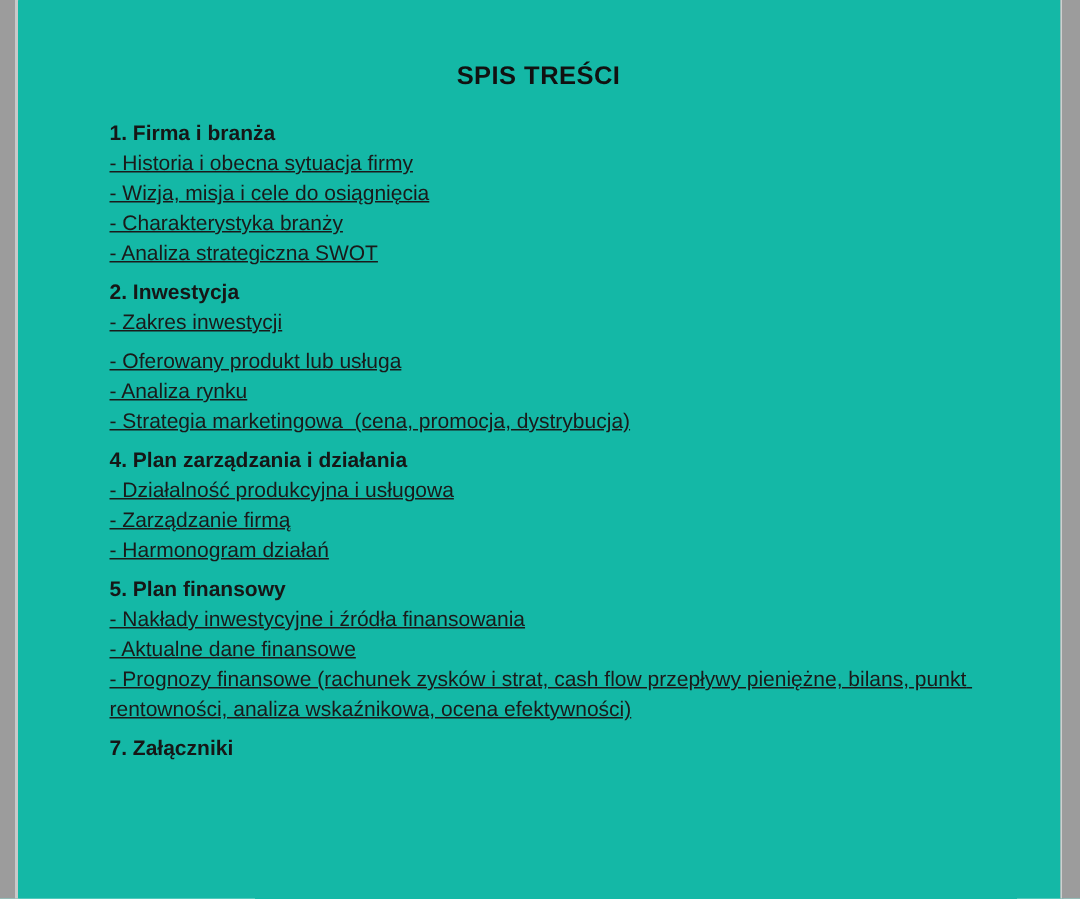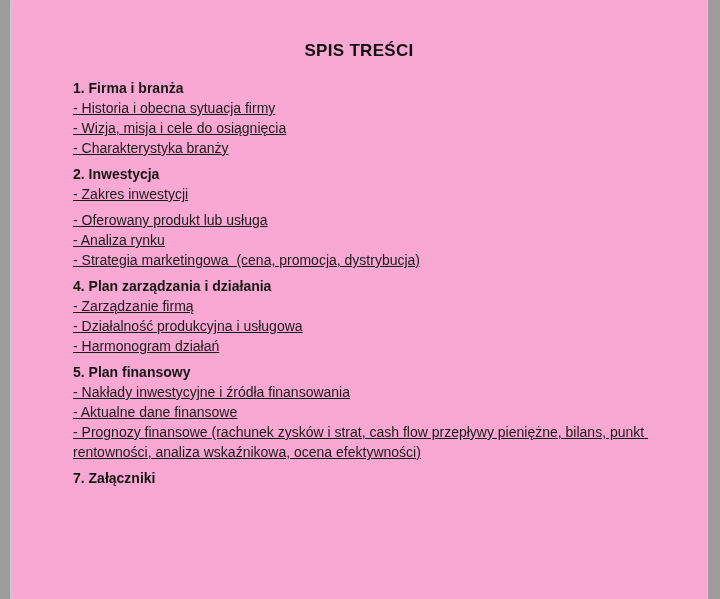--- a/index.html
+++ b/index.html
@@ -7,21 +7,21 @@
     width: 720px;
     height: 599px;
     background: #ffffff;
     font-family: "Liberation Sans", sans-serif;
     overflow: hidden;
     position: relative;
   }
   .page {
     position: absolute;
     inset: 0;
-    background: #f9a8d4;
+    background: #14b8a6;
     border-radius: 13px;
   }
   .edge {
     position: absolute;
     top: 0;
     bottom: 0;
   }
   .edge.left {
     left: 0;
     width: 10px;
@@ -73,34 +73,35 @@
   <div class="edge left"></div>
   <div class="edge right"></div>
   <div class="content">
     <h1 class="title">SPIS TREŚCI</h1>
     <div id="sections">
         <div class="section">
           <div class="heading">1. Firma i branża</div>
           <div class="item">- Historia i obecna sytuacja firmy</div>
           <div class="item">- Wizja, misja i cele do osiągnięcia</div>
           <div class="item">- Charakterystyka branży</div>
+          <div class="item">- Analiza strategiczna SWOT</div>
         </div>
         <div class="section">
           <div class="heading">2. Inwestycja</div>
           <div class="item">- Zakres inwestycji</div>
         </div>
         <div class="section">
           <div class="item">- Oferowany produkt lub usługa</div>
           <div class="item">- Analiza rynku</div>
           <div class="item">- Strategia marketingowa  (cena, promocja, dystrybucja)</div>
         </div>
         <div class="section">
           <div class="heading">4. Plan zarządzania i działania</div>
+          <div class="item">- Działalność produkcyjna i usługowa</div>
           <div class="item">- Zarządzanie firmą</div>
-          <div class="item">- Działalność produkcyjna i usługowa</div>
           <div class="item">- Harmonogram działań</div>
         </div>
         <div class="section">
           <div class="heading">5. Plan finansowy</div>
           <div class="item">- Nakłady inwestycyjne i źródła finansowania</div>
           <div class="item">- Aktualne dane finansowe</div>
           <div class="item">- Prognozy finansowe (rachunek zysków i strat, cash flow przepływy pieniężne, bilans, punkt rentowności, analiza wskaźnikowa, ocena efektywności)</div>
         </div>
         <div class="section">
           <div class="heading">7. Załączniki</div>

